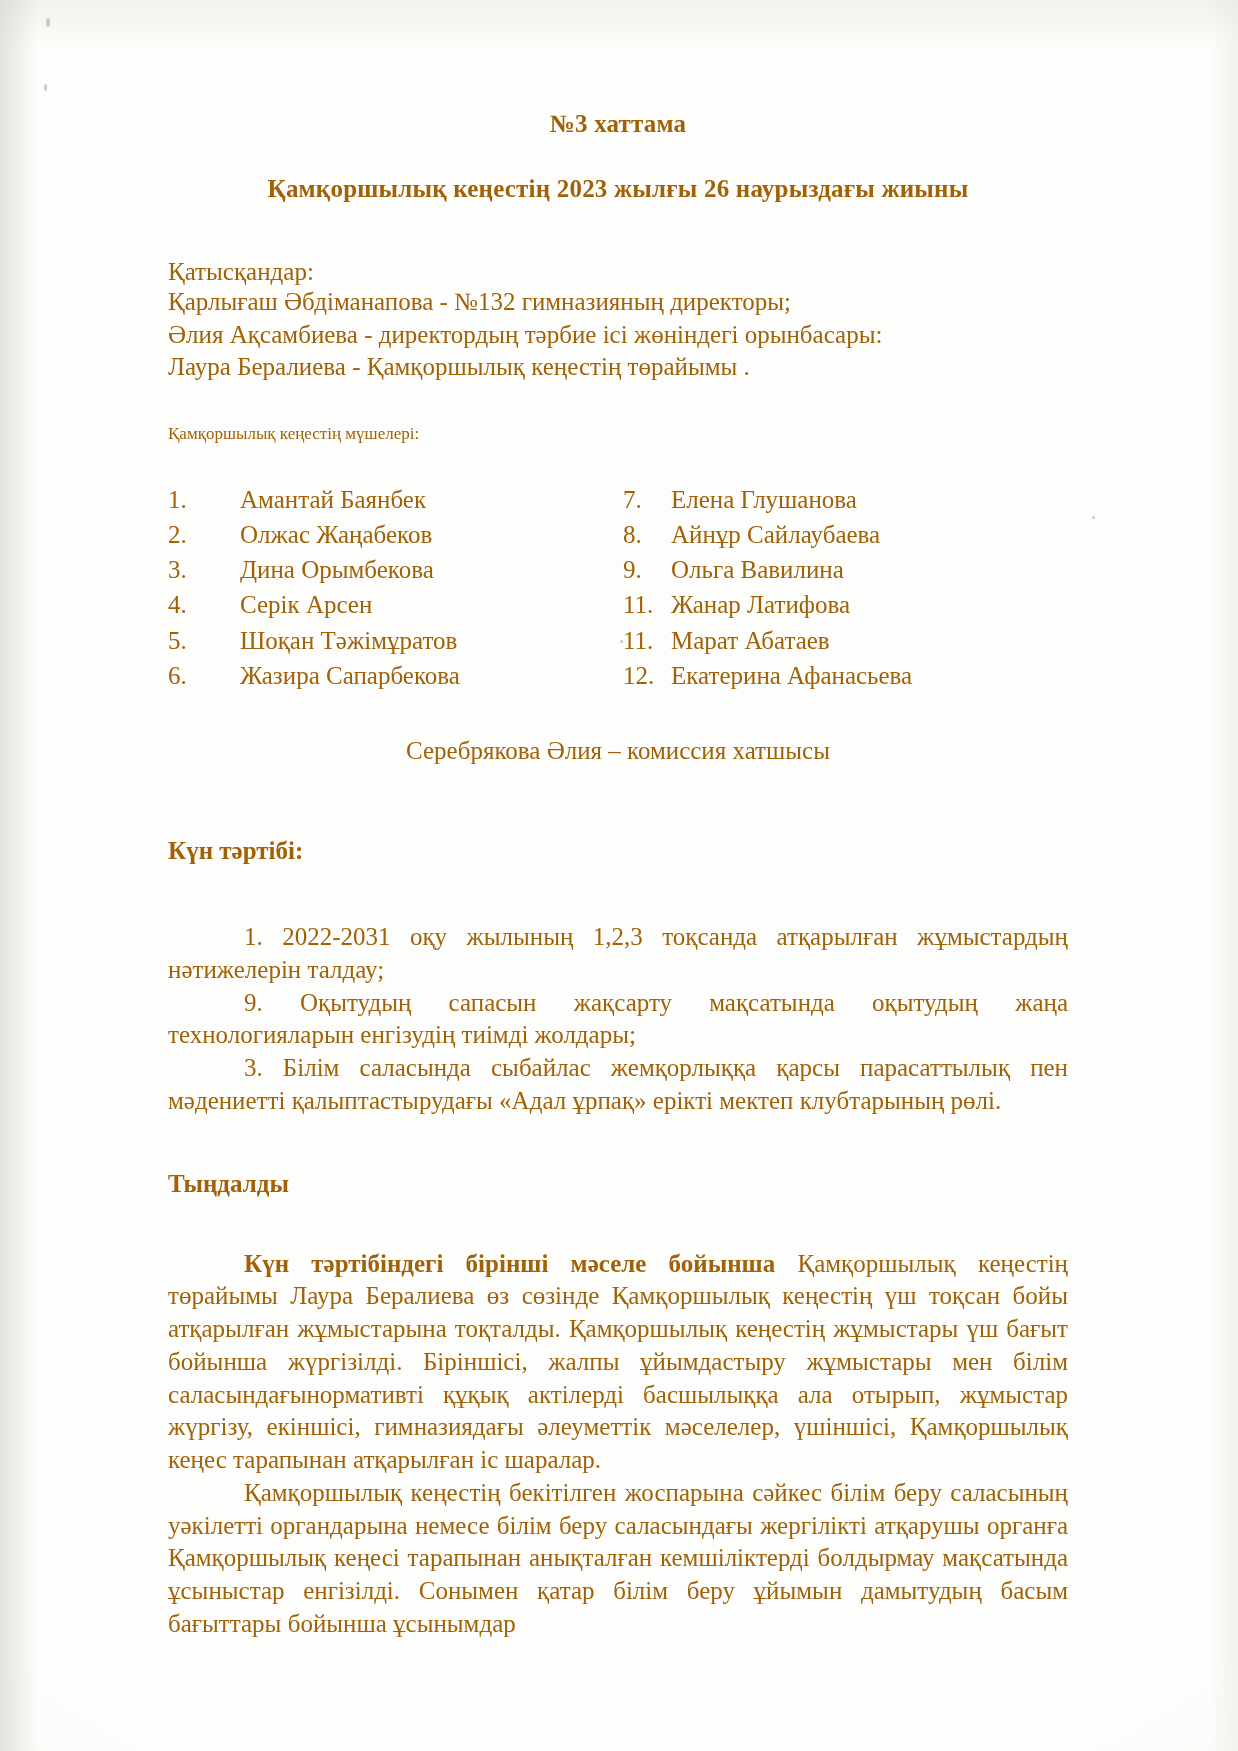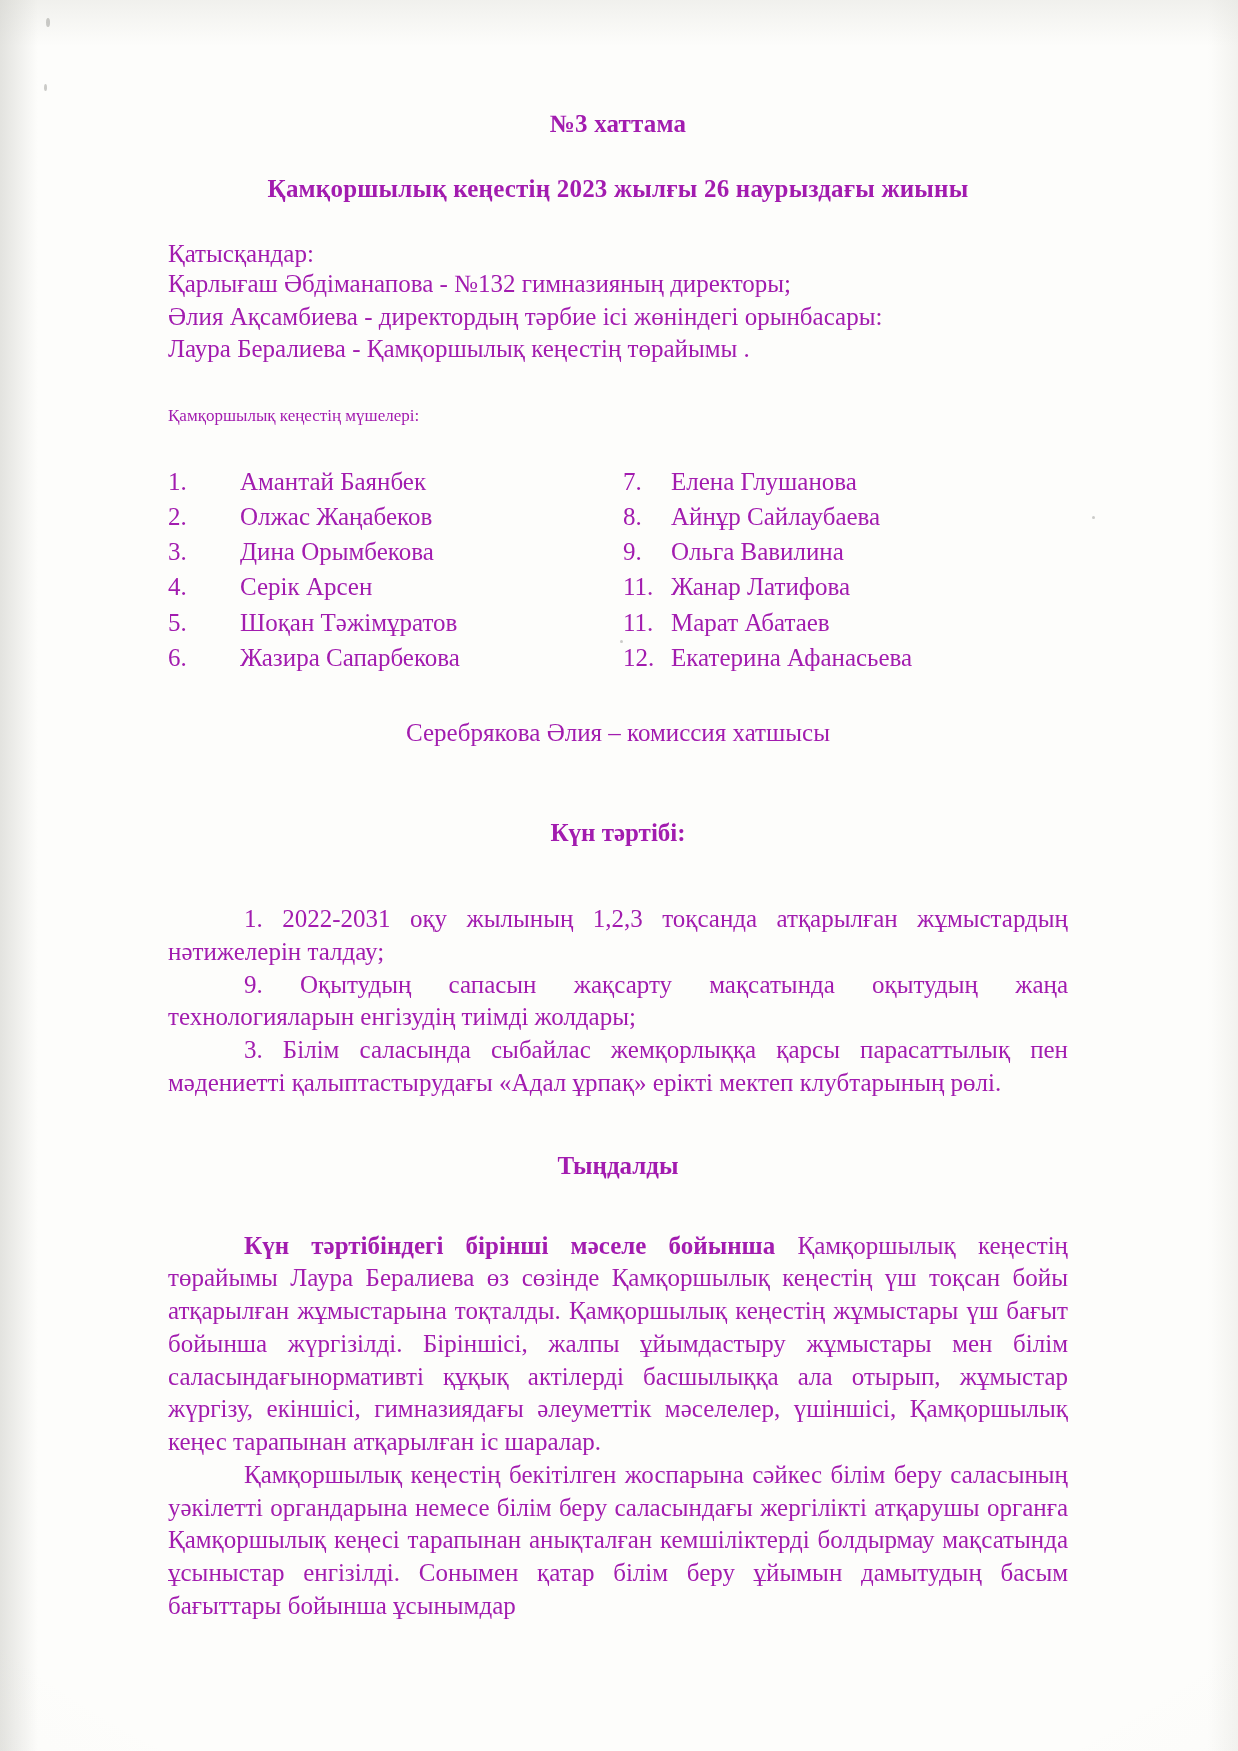--- a/index.html
+++ b/index.html
@@ -36,34 +36,34 @@
     background: #9a9a96;
     border-radius: 50%;
     opacity: .5;
     pointer-events: none;
   }
   .content {
     position: absolute;
     left: 168px;
     top: 0;
     width: 900px;
-    color: #a21caf;
+    color: #a16207;
   }
   .doc-title {
     text-align: center;
     font-weight: bold;
     font-size: 25px;
     letter-spacing: .2px;
   }
   .t1 { margin-top: 110px; }
   .t2 { margin-top: 37px; }
 
   .block-label {
     font-size: 25px;
-    margin-top: 37px;
+    margin-top: 55px;
   }
   .line {
     font-size: 25px;
     line-height: 1.30;
     white-space: nowrap;
   }
   .members-label {
     font-size: 17px;
     margin-top: 40px;
   }
@@ -90,21 +90,21 @@
   .m-num-right {
     width: 48px;
     flex: 0 0 48px;
   }
   .secretary {
     text-align: center;
     font-size: 25px;
     margin-top: 44px;
   }
   .heading {
-    text-align: center;
+    text-align: left;
     font-weight: bold;
     font-size: 25px;
   }
   .h-agenda { margin-top: 72px; }
   .h-heard  { margin-top: 52px; }
 
   .agenda {
     margin-top: 56px;
   }
   .para {

